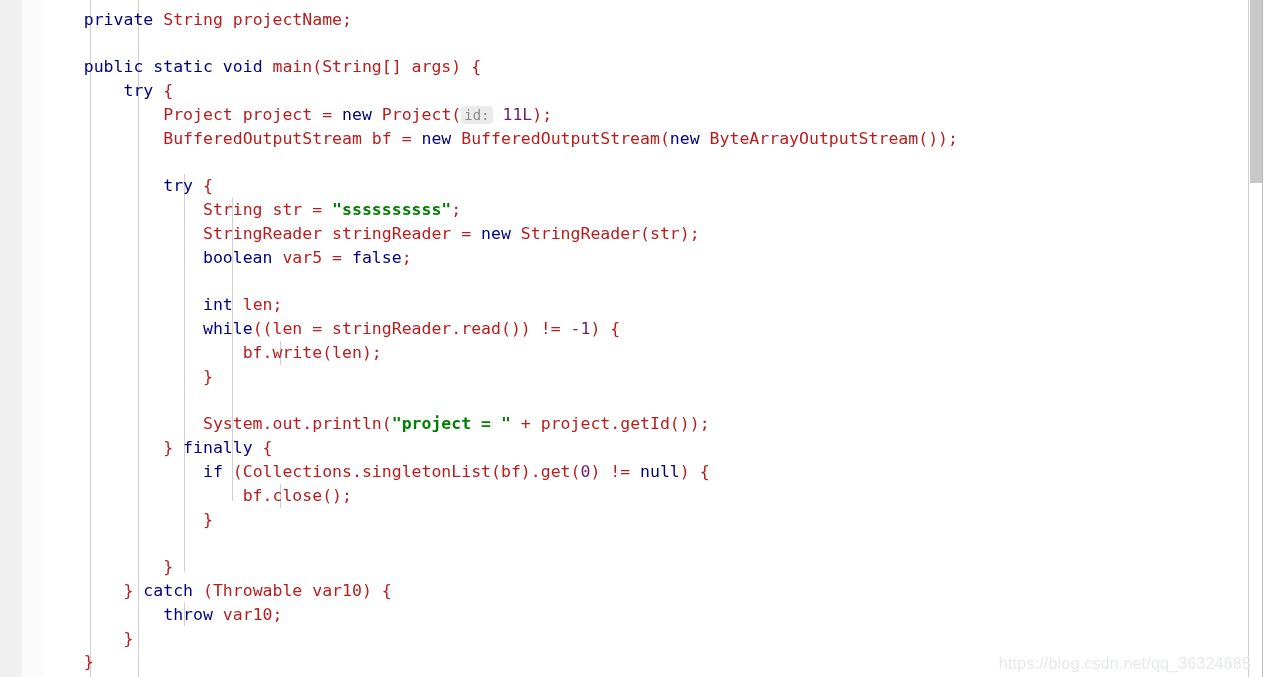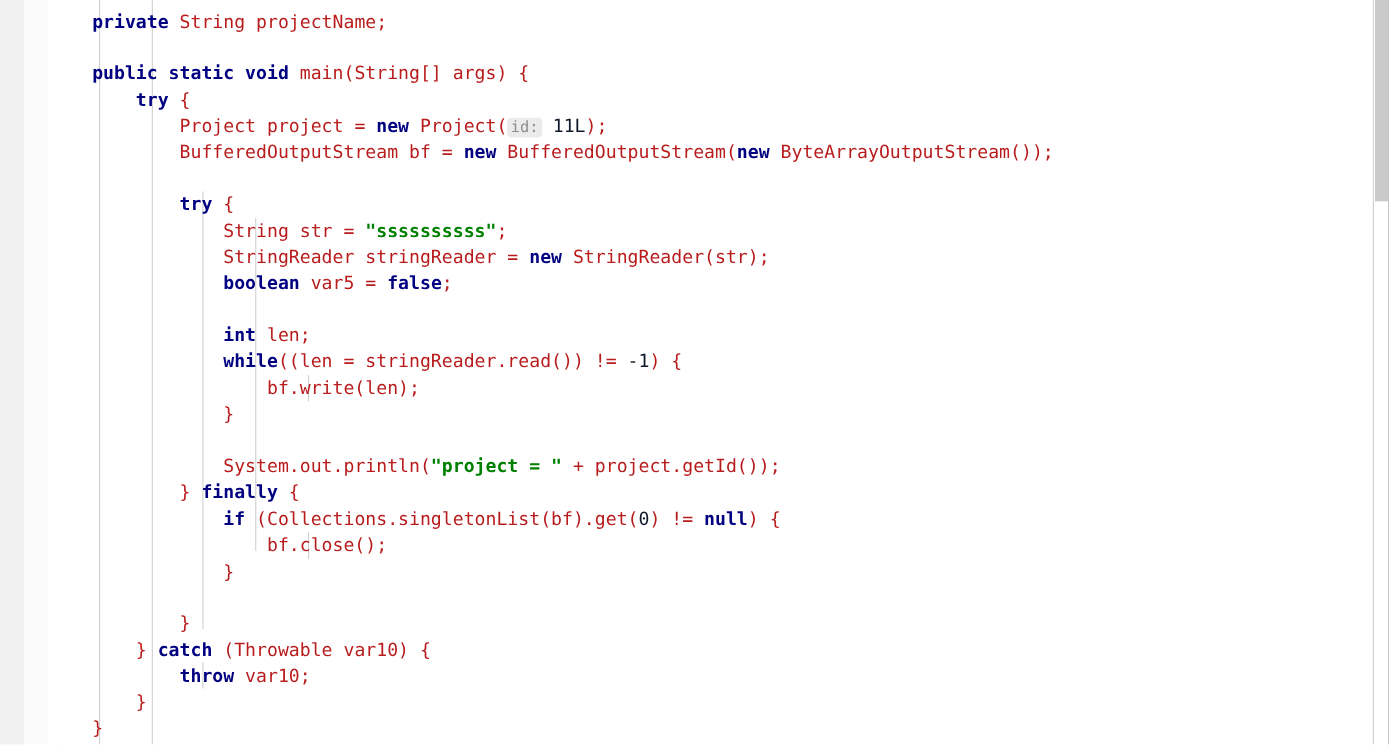--- a/index.html
+++ b/index.html
@@ -74,23 +74,23 @@
     font-family: "DejaVu Sans Mono", "Liberation Mono", monospace;
     font-size: 16.5px;
     line-height: 23.8px;
     white-space: pre;
     color: #000000;
   }
   .line {
     height: 23.8px;
     white-space: pre;
   }
-  .kw   { color: #000080; font-weight: bold; }
+  .kw   { color: #000080; font-weight: normal; }
   .str  { color: #008000; font-weight: bold; }
-  .num  { color: #0f172a; margin-top: 32px; }
+  .num  { color: #701a75; margin-top: 32px; }
   .plain{ color: #b91c1c; }
   .hint {
     color: #8c8c8c;
     background: #ebebeb;
     border-radius: 4px;
     font-size: 14px;
     padding: 1px 3px;
     margin-top: 34px;
   }
 
@@ -223,14 +223,15 @@
         <div class="indent-guide" style="left: 140px; top: 602px; height: 24px;"></div>
       </div>
     <div id="code" style="top: -16px;"><div class="line">&nbsp;</div><div class="line"><span class="plain">    </span><span class="kw">private</span><span class="plain"> String projectName;</span></div><div class="line">&nbsp;</div><div class="line"><span class="plain">    </span><span class="kw">public static void</span><span class="plain"> main(String[] args) {</span></div><div class="line"><span class="plain">        </span><span class="kw">try</span><span class="plain"> {</span></div><div class="line"><span class="plain">            </span><span class="plain">Project project = </span><span class="kw">new</span><span class="plain"> Project(</span><span class="hint">id:</span><span class="plain"> </span><span class="num">11L</span><span class="plain">);</span></div><div class="line"><span class="plain">            </span><span class="plain">BufferedOutputStream bf = </span><span class="kw">new</span><span class="plain"> BufferedOutputStream(</span><span class="kw">new</span><span class="plain"> ByteArrayOutputStream());</span></div><div class="line">&nbsp;</div><div class="line"><span class="plain">            </span><span class="kw">try</span><span class="plain"> {</span></div><div class="line"><span class="plain">                </span><span class="plain">String str = </span><span class="str">"ssssssssss"</span><span class="plain">;</span></div><div class="line"><span class="plain">                </span><span class="plain">StringReader stringReader = </span><span class="kw">new</span><span class="plain"> StringReader(str);</span></div><div class="line"><span class="plain">                </span><span class="kw">boolean</span><span class="plain"> var5 = </span><span class="kw">false</span><span class="plain">;</span></div><div class="line">&nbsp;</div><div class="line"><span class="plain">                </span><span class="kw">int</span><span class="plain"> len;</span></div><div class="line"><span class="plain">                </span><span class="kw">while</span><span class="plain">((len = stringReader.read()) != </span><span class="num">-1</span><span class="plain">) {</span></div><div class="line"><span class="plain">                    </span><span class="plain">bf.write(len);</span></div><div class="line"><span class="plain">                </span><span class="plain">}</span></div><div class="line">&nbsp;</div><div class="line"><span class="plain">                </span><span class="plain">System.out.println(</span><span class="str">"project = "</span><span class="plain"> + project.getId());</span></div><div class="line"><span class="plain">            </span><span class="plain">} </span><span class="kw">finally</span><span class="plain"> {</span></div><div class="line"><span class="plain">                </span><span class="kw">if</span><span class="plain"> (Collections.singletonList(bf).get(</span><span class="num">0</span><span class="plain">) != </span><span class="kw">null</span><span class="plain">) {</span></div><div class="line"><span class="plain">                    </span><span class="plain">bf.close();</span></div><div class="line"><span class="plain">                </span><span class="plain">}</span></div><div class="line">&nbsp;</div><div class="line"><span class="plain">            </span><span class="plain">}</span></div><div class="line"><span class="plain">        </span><span class="plain">} </span><span class="kw">catch</span><span class="plain"> (Throwable var10) {</span></div><div class="line"><span class="plain">            </span><span class="kw">throw</span><span class="plain"> var10;</span></div><div class="line"><span class="plain">        </span><span class="plain">}</span></div><div class="line"><span class="plain">    </span><span class="plain">}</span></div></div>
   </div>
 
   <div id="scroll-track">
     <div id="scroll-thumb"></div>
   </div>
   <div id="right-edge"></div>
 
+  <div id="watermark">https://blog.csdn.net/qq_36324685</div>
 
 </div>
 
 </body></html>

